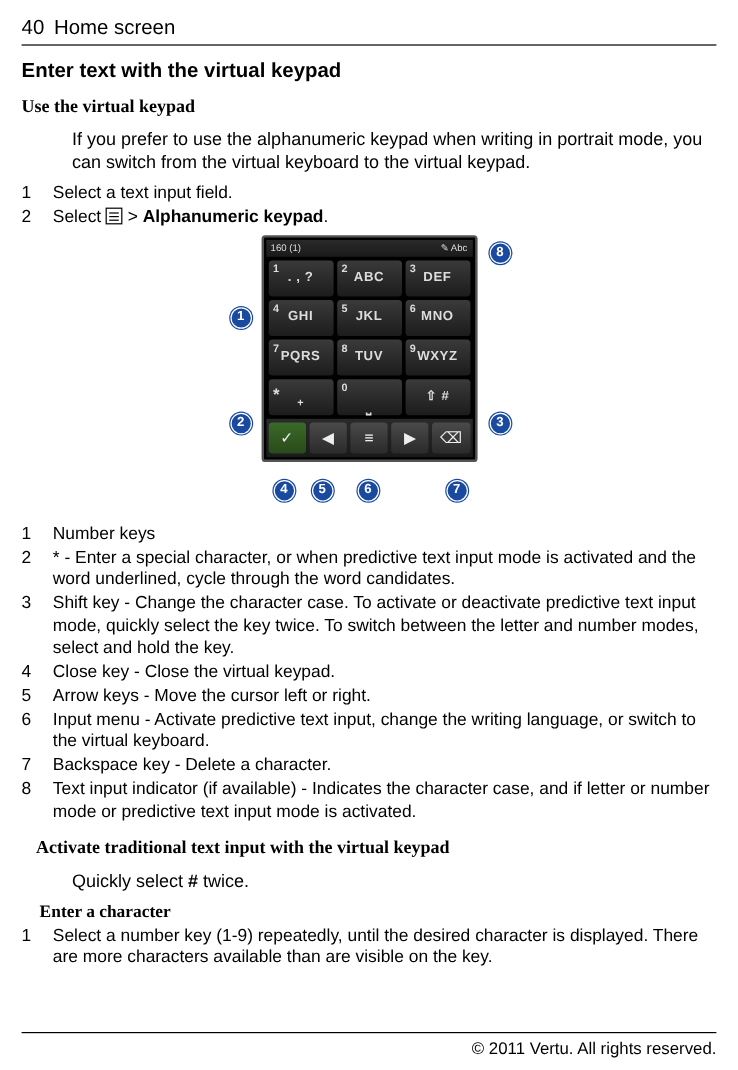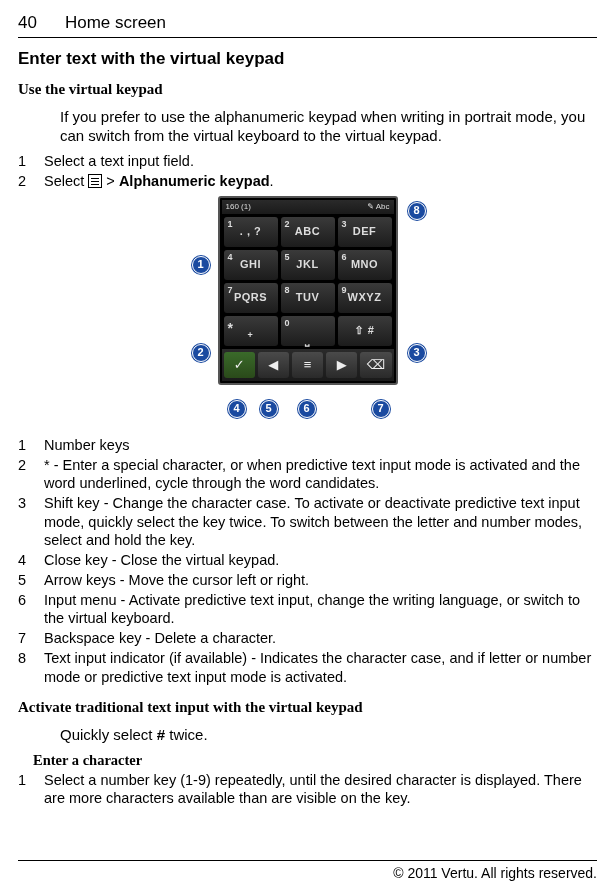--- a/index.html
+++ b/index.html
@@ -179,21 +179,21 @@
   .footer-text {
     text-align: right;
     font-size: 14px;
   }
 </style>
 </head>
 <body>
 
 <div class="header-row">
   <span>40</span>
-  <span style="flex:1;padding-left:8px;margin-left:20px;">Home screen</span>
+  <span style="flex:1;padding-left:8px;">Home screen</span>
 </div>
 <hr class="hr-top">
 
 <div class="h-ital">Enter text with the virtual keypad</div>
 <div class="h-bold">Use the virtual keypad</div>
 
 <div class="para">If you prefer to use the alphanumeric keypad when writing in portrait mode, you can switch from the virtual keyboard to the virtual keypad.</div>
 
 <div class="numlist-row">
   <div class="numlist-num">1</div>
@@ -307,21 +307,21 @@
   </div>
 <div class="numlist-row">
     <div class="numlist-num">7</div>
     <div class="numlist-body">Backspace key - Delete a character.</div>
   </div>
 <div class="numlist-row">
     <div class="numlist-num">8</div>
     <div class="numlist-body">Text input indicator (if available) - Indicates the character case, and if letter or number mode or predictive text input mode is activated.</div>
   </div>
 
-<div class="h-bold" style="margin-top:12px;">Activate traditional text input with the virtual keypad</div>
+<div class="h-bold" style="margin-top:12px;margin-left:12px;">Activate traditional text input with the virtual keypad</div>
 
 <div class="para">
   <span>Quickly select </span><b>#</b><span> twice.</span>
 </div>
 
 <div class="h-bold" style="font-size:14.5px;margin:6px 0 2px 15px;">Enter a character</div>
 
 <div class="numlist-row">
   <div class="numlist-num">1</div>
   <div class="numlist-body">Select a number key (1-9) repeatedly, until the desired character is displayed. There are more characters available than are visible on the key.</div>

